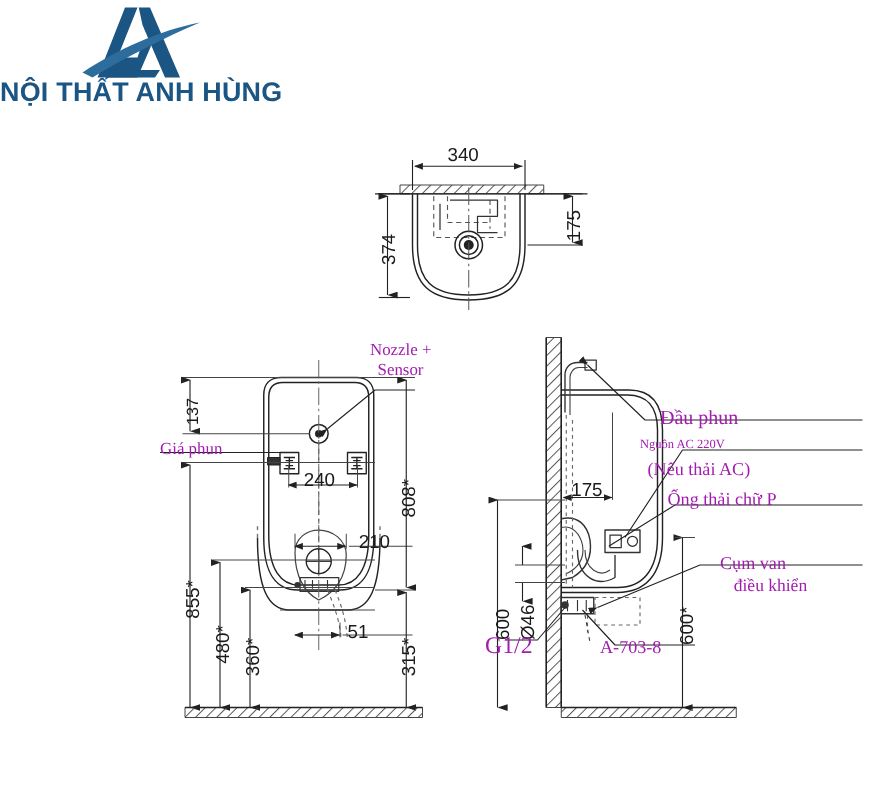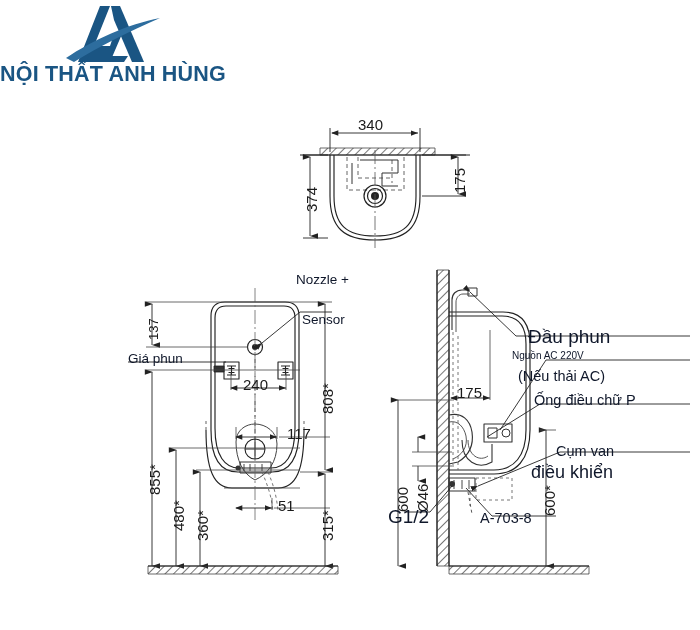--- a/index.html
+++ b/index.html
@@ -11,22 +11,22 @@
   .logo-block{position:absolute;left:0;top:0;width:230px;height:100px;}
   .logo-mark{position:absolute;left:48px;top:4px;width:118px;height:60px;}
   .logo-text{position:absolute;left:0;top:62px;width:215px;
              font-size:21.5px;font-weight:bold;color:#1a5583;
              letter-spacing:.2px;white-space:nowrap;}
 
   
   .dwg{position:absolute;left:0;top:0;width:700px;height:630px;}
 
   
-  .lbl{position:absolute;font-size:13.5px;color:#0f172a;white-space:nowrap;
-       font-family:Liberation Sans, sans-serif;}
+  .lbl{position:absolute;font-size:13.5px;color:#a21caf;white-space:nowrap;
+       font-family:Liberation Serif, serif;}
   .dim{position:absolute;font-size:13px;color:#1a1a1a;white-space:nowrap;
        font-family:"Liberation Sans","DejaVu Sans",sans-serif;}
   .dim.v{transform-origin:0 0;transform:rotate(-90deg);}
 </style>
 </head>
 <body>
 
 <div class="root">
 
   <div class="logo-block">
@@ -277,40 +277,40 @@
         <line x1="449" y1="566" x2="589" y2="566" stroke="#222" stroke-width="1.2"></line>
       </g>
     </g>
   </svg>
 
   <div class="dim" style="left:358px;top:116px;font-size:15px;">340</div>
   <div class="dim v" style="left:303px;top:212px;font-size:15px;">374</div>
   <div class="dim v" style="left:451px;top:193px;font-size:15px;">175</div>
 
   <div class="lbl" style="left:296px;top:272px;">Nozzle +</div>
-  <div class="lbl" style="left:302px;top:288px;margin-top:24px;">Sensor</div>
+  <div class="lbl" style="left:302px;top:288px;">Sensor</div>
   <div class="lbl" style="left:128px;top:351px;">Giá phun</div>
 
   <div class="dim v" style="left:146px;top:340px;">137</div>
   <div class="dim" style="left:243px;top:376px;font-size:15px;">240</div>
-  <div class="dim" style="left:287px;top:425px;font-size:15px;">117</div>
+  <div class="dim" style="left:287px;top:425px;font-size:15px;">210</div>
   <div class="dim" style="left:278px;top:497px;font-size:15px;">51</div>
   <div class="dim v" style="left:319px;top:414px;font-size:15px;">808*</div>
   <div class="dim v" style="left:146px;top:495px;font-size:15px;">855*</div>
   <div class="dim v" style="left:170px;top:531px;font-size:15px;">480*</div>
   <div class="dim v" style="left:194px;top:541px;font-size:15px;">360*</div>
   <div class="dim v" style="left:319px;top:541px;font-size:15px;">315*</div>
 
   <div class="dim" style="left:457px;top:384px;font-size:15px;">175</div>
   <div class="dim v" style="left:394px;top:512px;font-size:15px;">600</div>
   <div class="dim v" style="left:414px;top:512px;font-size:15px;">Ø46</div>
   <div class="dim v" style="left:541px;top:516px;font-size:15px;">600*</div>
 
-  <div class="lbl" style="left:528px;top:326px;font-size:19px;">Đầu phun</div>
+  <div class="lbl" style="left:528px;top:326px;font-size:16px;">Đầu phun</div>
   <div class="lbl" style="left:512px;top:350px;font-size:10px;">Nguồn AC 220V</div>
   <div class="lbl" style="left:518px;top:368px;font-size:14.5px;">(Nếu thải AC)</div>
-  <div class="lbl" style="left:534px;top:392px;font-size:14.5px;">Ống điều chữ P</div>
-  <div class="lbl" style="left:556px;top:443px;font-size:14.5px;">Cụm van</div>
-  <div class="lbl" style="left:520px;top:462px;font-size:18px;padding-left:11px;">điều khiển</div>
+  <div class="lbl" style="left:534px;top:392px;font-size:14.5px;">Ống thải chữ P</div>
+  <div class="lbl" style="left:576px;top:443px;font-size:14.5px;">Cụm van</div>
+  <div class="lbl" style="left:576px;top:462px;font-size:14px;padding-left:11px;">điều khiển</div>
   <div class="lbl" style="left:480px;top:510px;font-size:14.5px;">A-703-8</div>
   <div class="lbl" style="left:388px;top:506px;font-size:19px;">G1/2</div>
 
 </div>
 
 </body></html>

